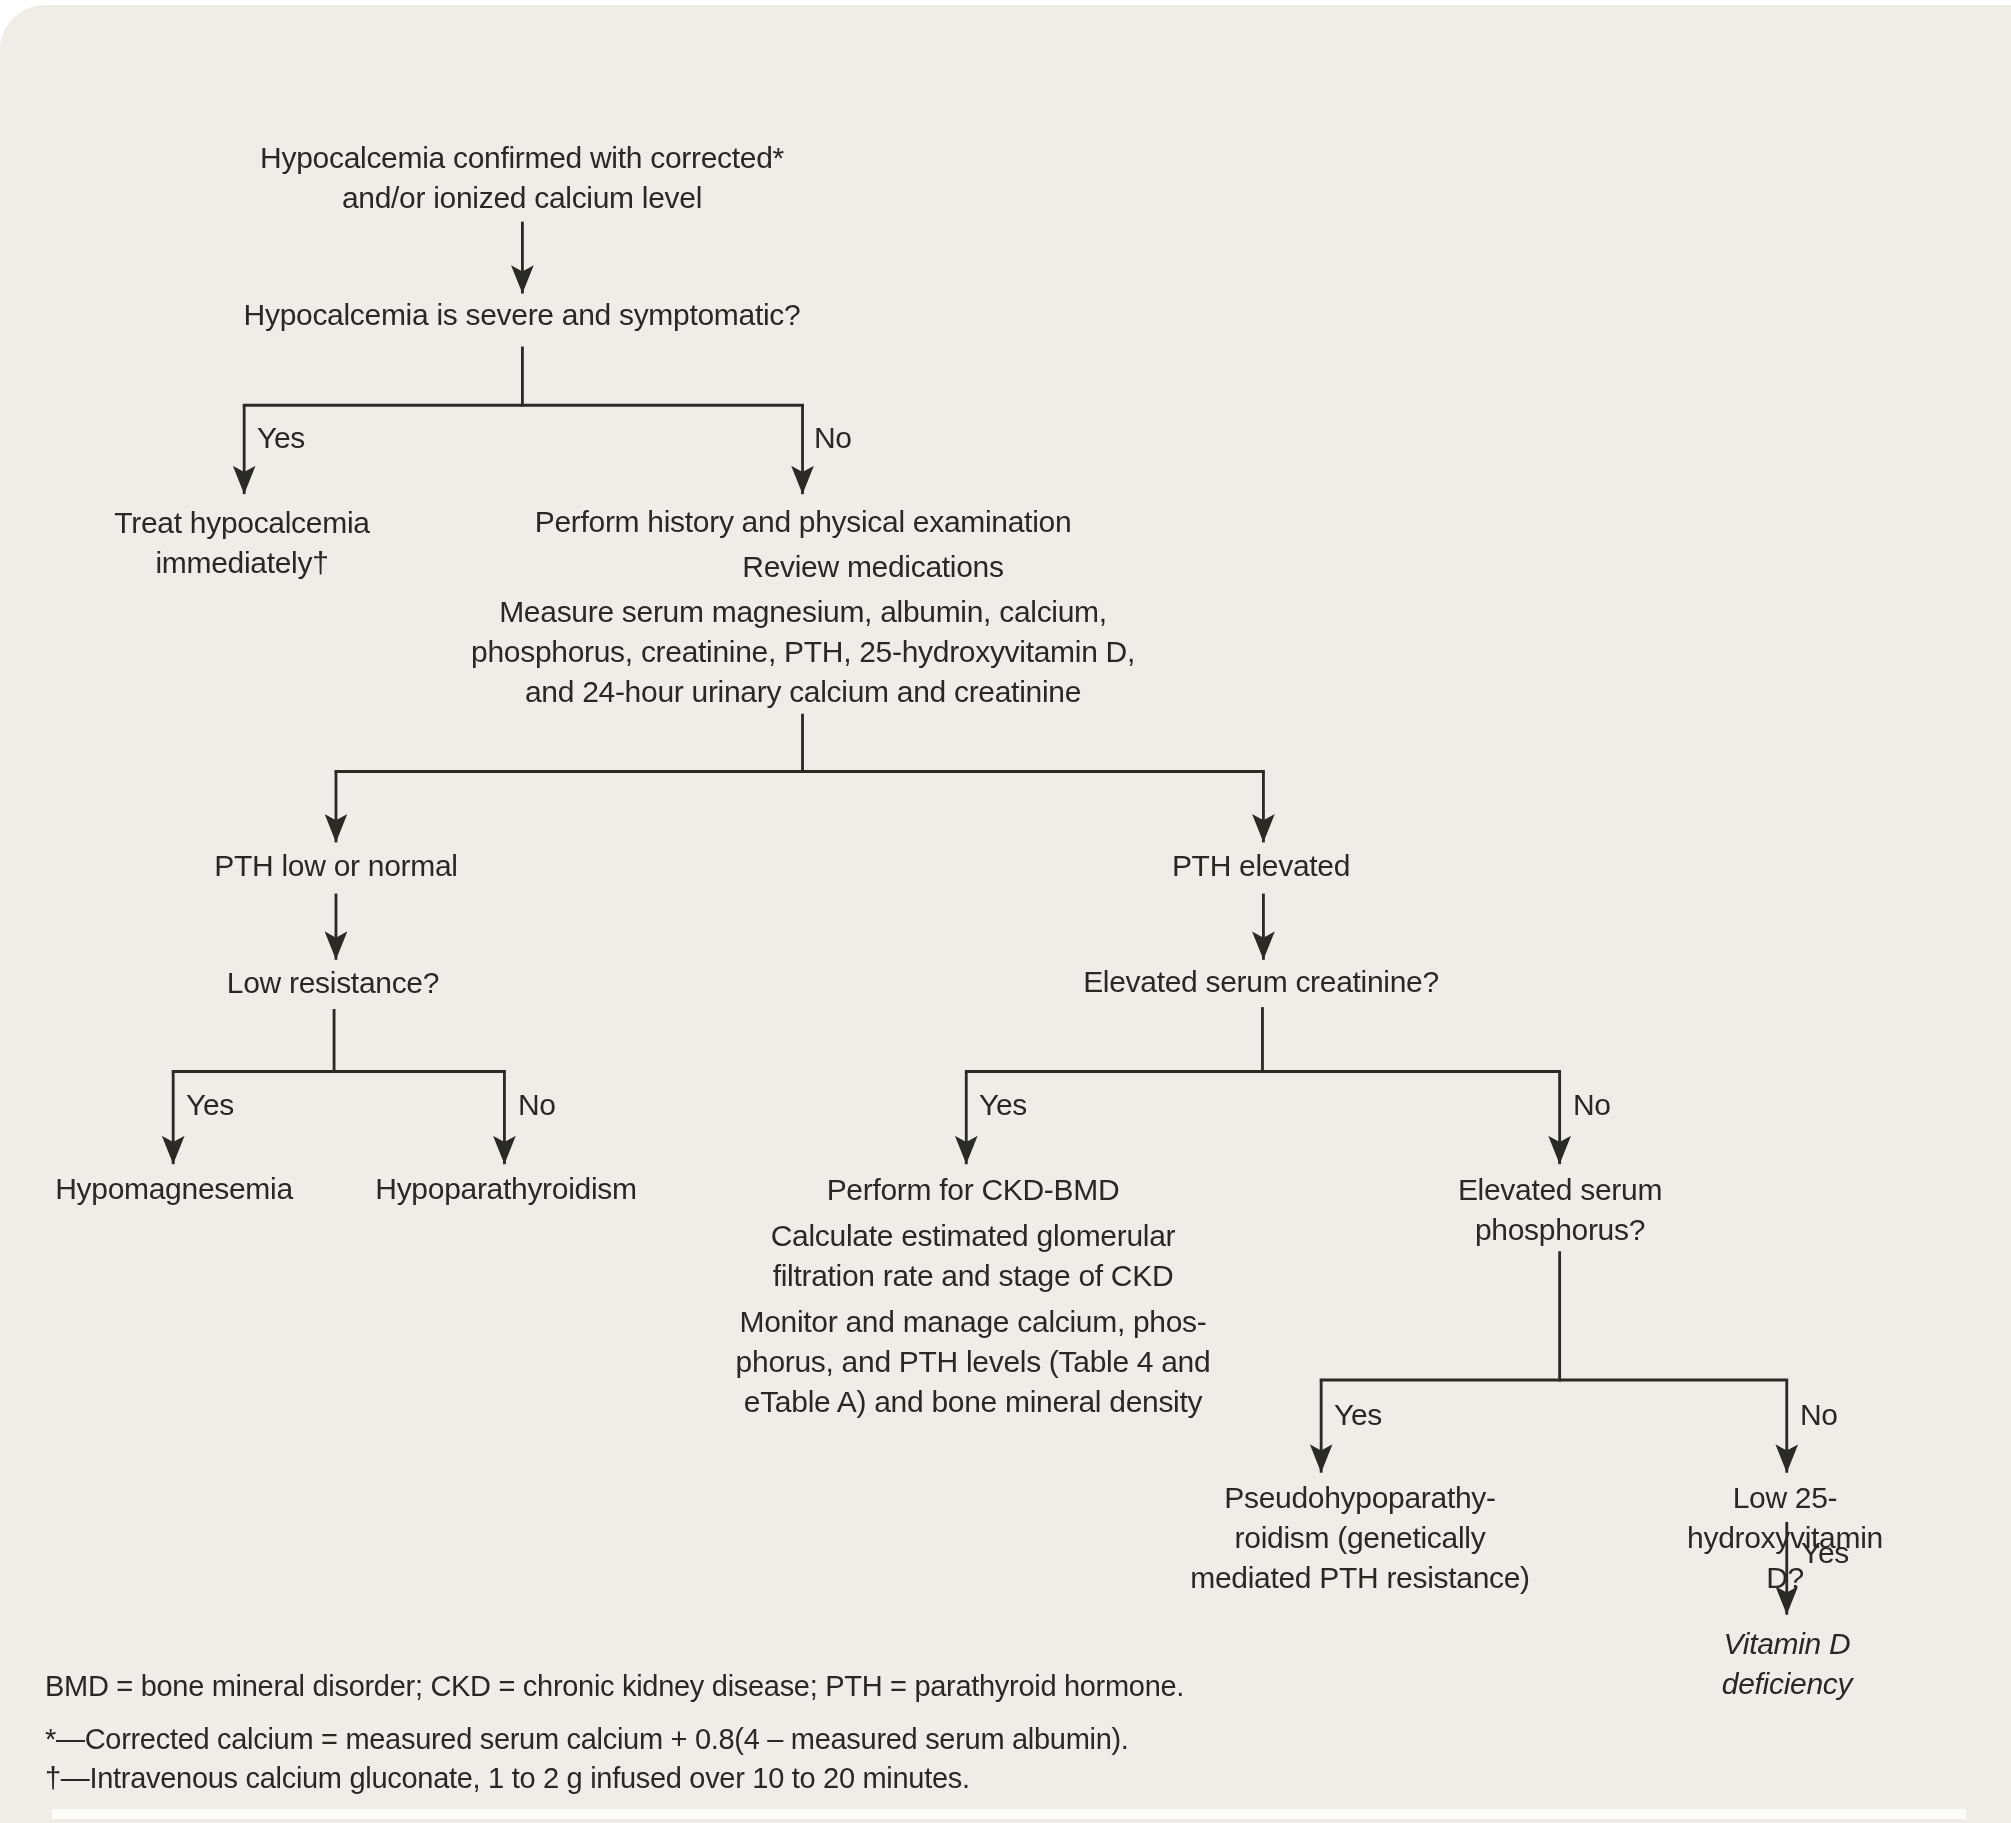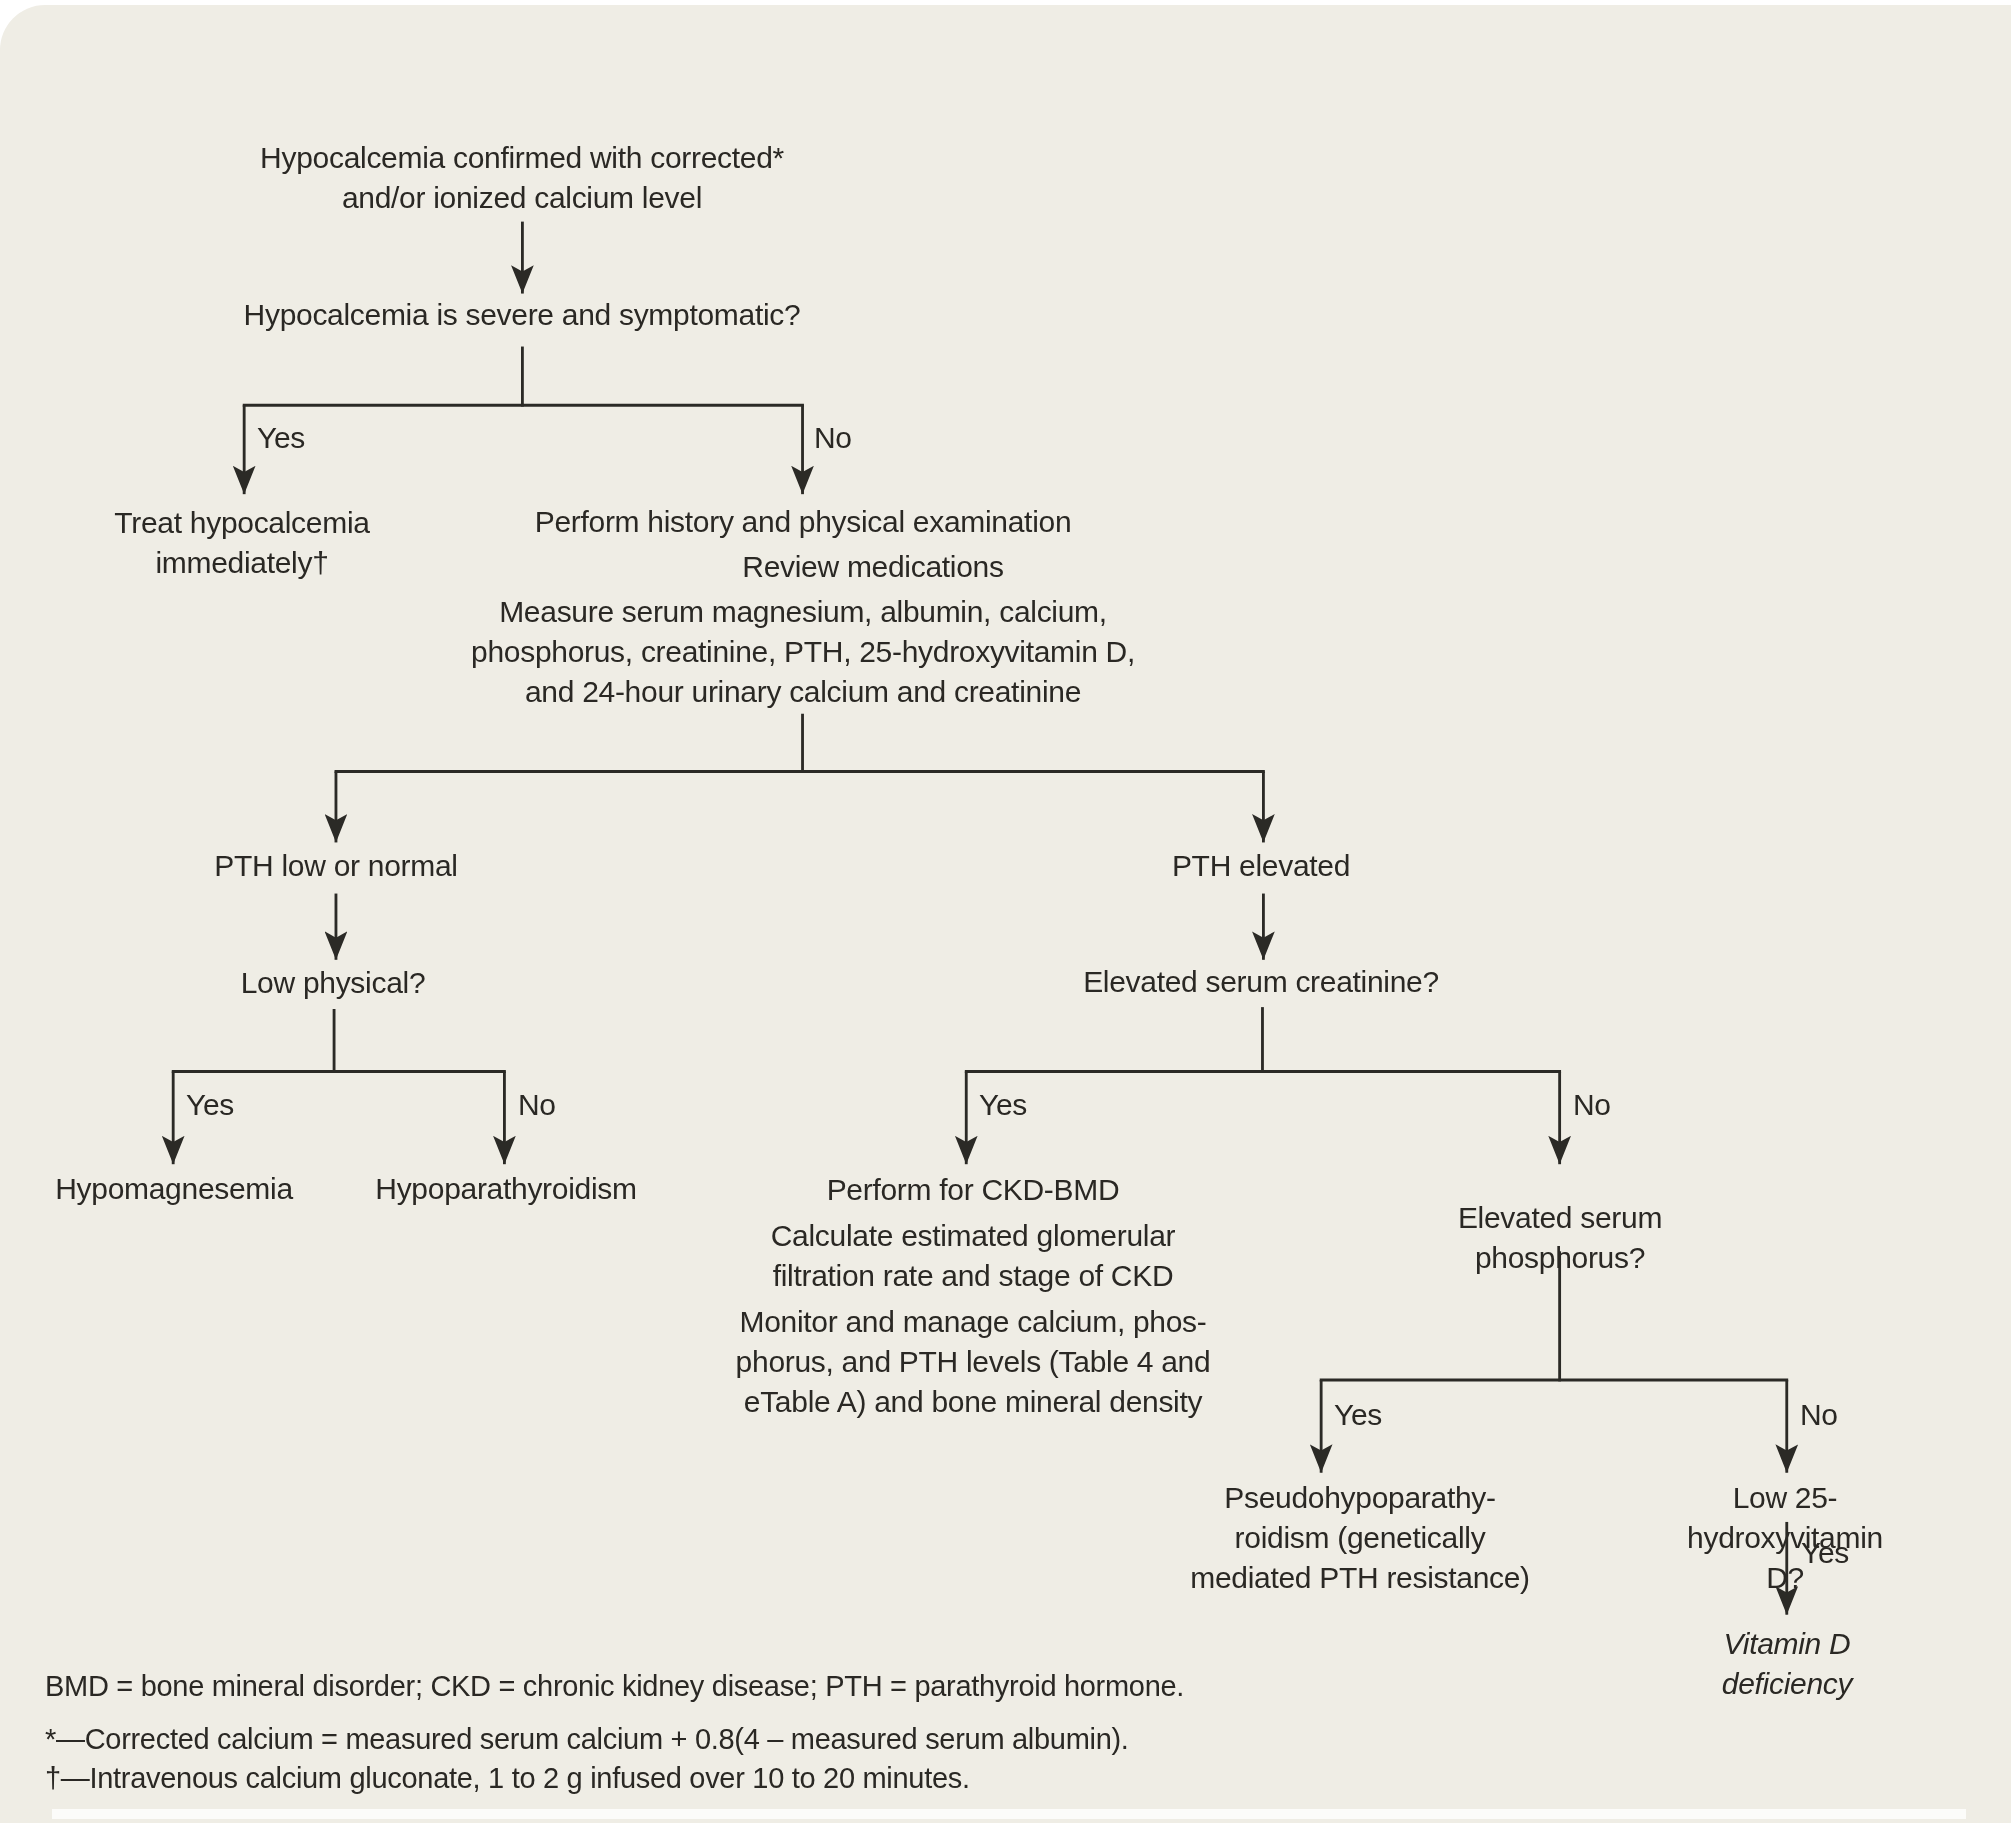--- a/index.html
+++ b/index.html
@@ -113,41 +113,41 @@
 
 <div class="node" style="left:803px;top:502px;">Perform history and physical examination</div>
 <div class="node" style="left:829px;top:547px;margin-left:44px;">Review medications</div>
 <div class="node" style="left:803px;top:592px;">Measure serum magnesium, albumin, calcium,
 phosphorus, creatinine, PTH, 25-hydroxyvitamin D,
 and 24-hour urinary calcium and creatinine</div>
 
 <div class="node" style="left:336px;top:846px;">PTH low or normal</div>
 <div class="node" style="left:1261px;top:846px;">PTH elevated</div>
 
-<div class="node" style="left:333px;top:963px;">Low physical?</div>
+<div class="node" style="left:333px;top:963px;">Low resistance?</div>
 
 <div class="branch-label" style="left:186px;top:1087px;">Yes</div>
 <div class="branch-label" style="left:518px;top:1087px;">No</div>
 
 <div class="node" style="left:174px;top:1169px;">Hypomagnesemia</div>
 <div class="node" style="left:506px;top:1169px;">Hypoparathyroidism</div>
 
 <div class="node" style="left:1261px;top:962px;">Elevated serum creatinine?</div>
 
 <div class="branch-label" style="left:979px;top:1087px;">Yes</div>
 <div class="branch-label" style="left:1573px;top:1087px;">No</div>
 
 <div class="node" style="left:973px;top:1170px;">Perform for CKD-BMD</div>
 <div class="node" style="left:973px;top:1216px;">Calculate estimated glomerular
 filtration rate and stage of CKD</div>
 <div class="node" style="left:973px;top:1302px;">Monitor and manage calcium, phos-
 phorus, and PTH levels (Table 4 and
 eTable A) and bone mineral density</div>
 
-<div class="node" style="left:1560px;top:1170px;margin-top:28px;">Elevated serum
+<div class="node" style="left:1560px;top:1170px;">Elevated serum
 phosphorus?</div>
 
 <div class="branch-label" style="left:1334px;top:1397px;">Yes</div>
 <div class="branch-label" style="left:1800px;top:1397px;">No</div>
 
 <div class="node" style="left:1348px;top:1478px;margin-left:12px;">Pseudohypoparathy-
 roidism (genetically
 mediated PTH resistance)</div>
 <div class="node" style="left:1785px;top:1478px;">Low 25-hydroxyvitamin D?</div>
 

